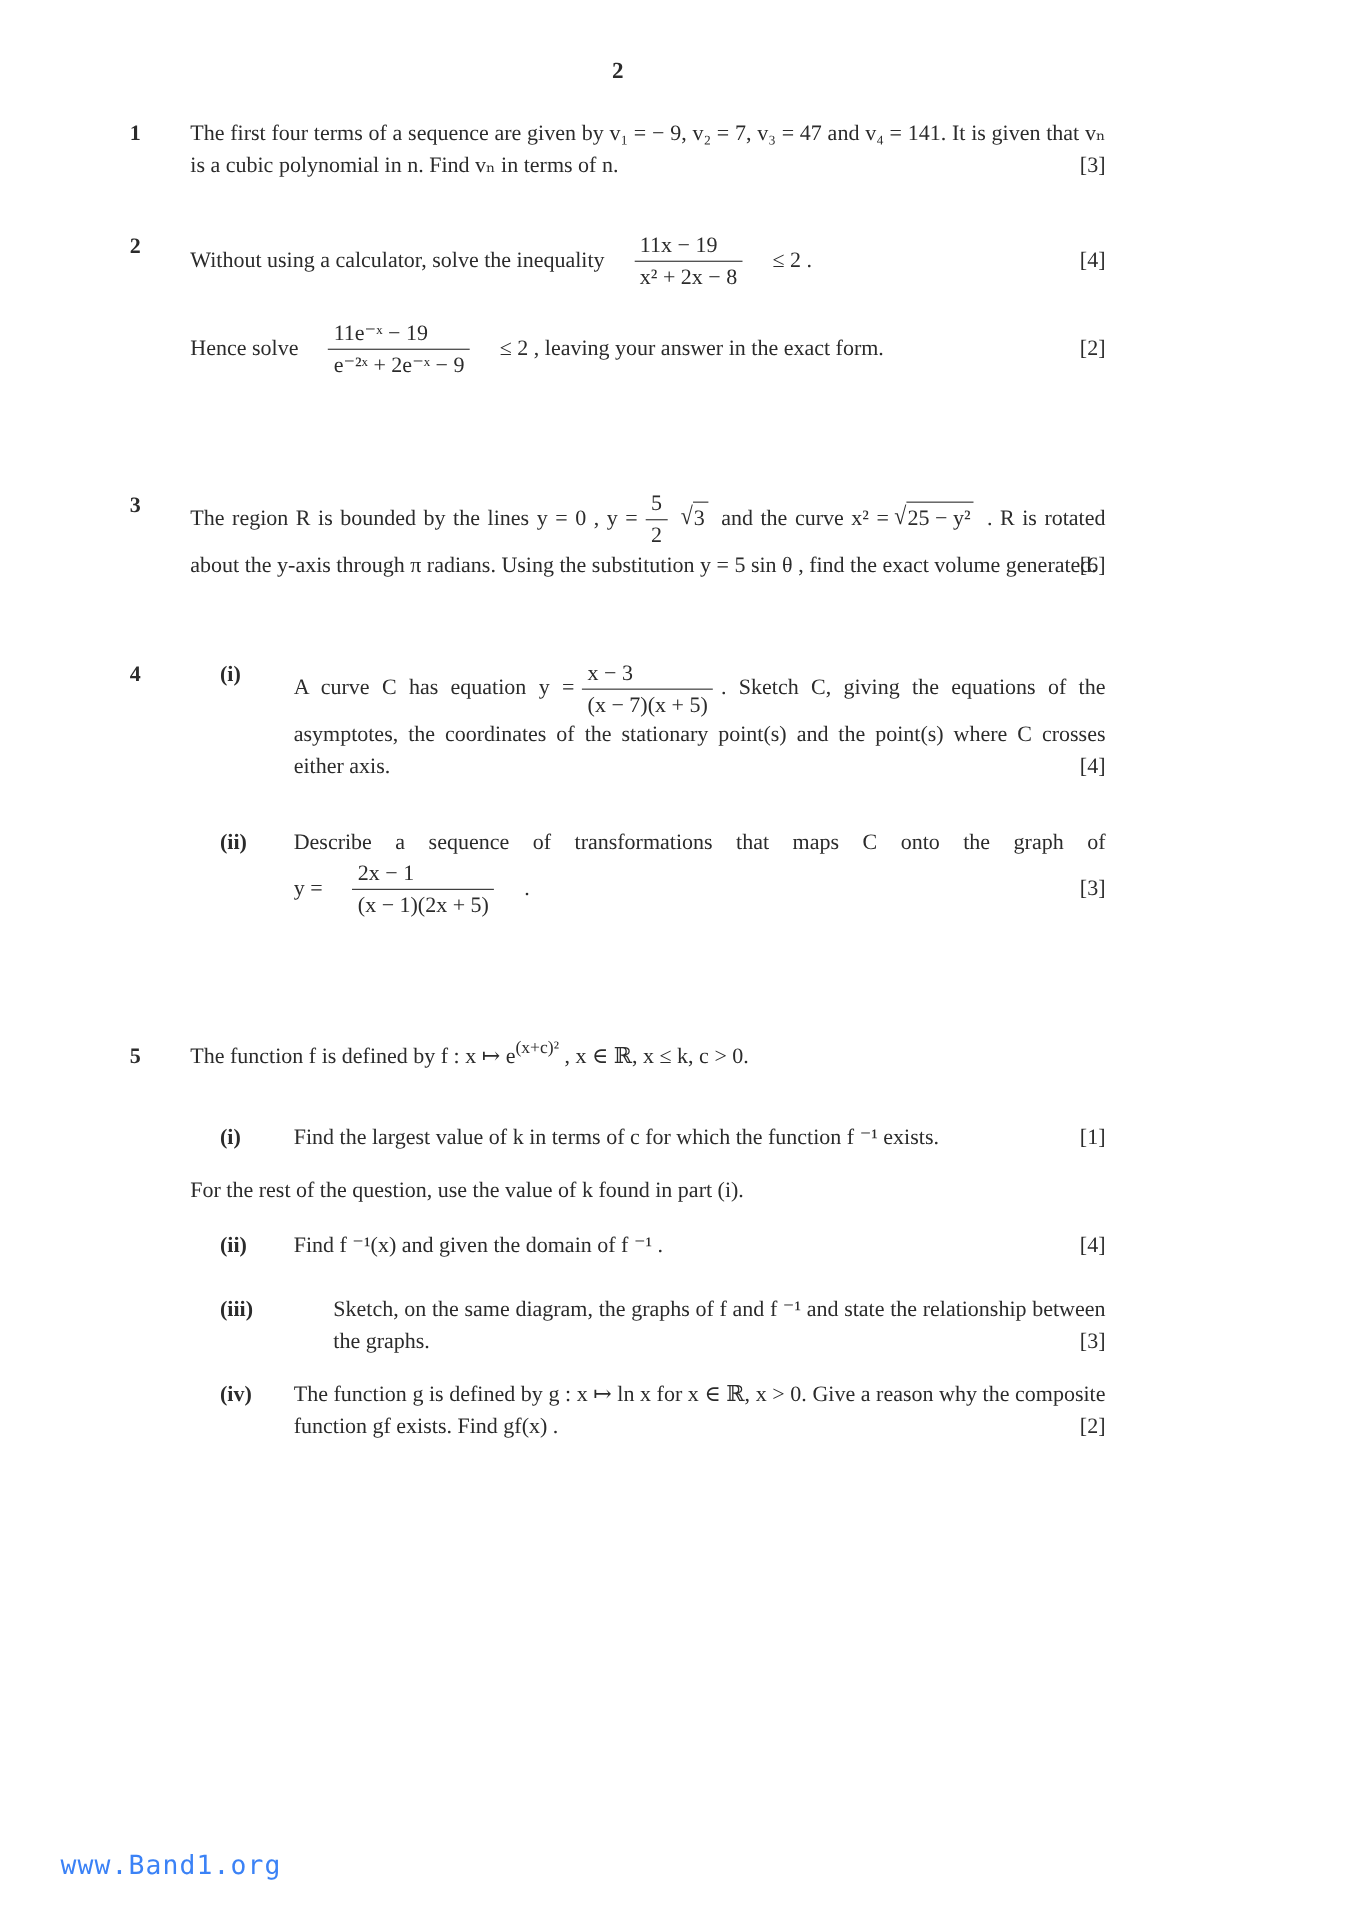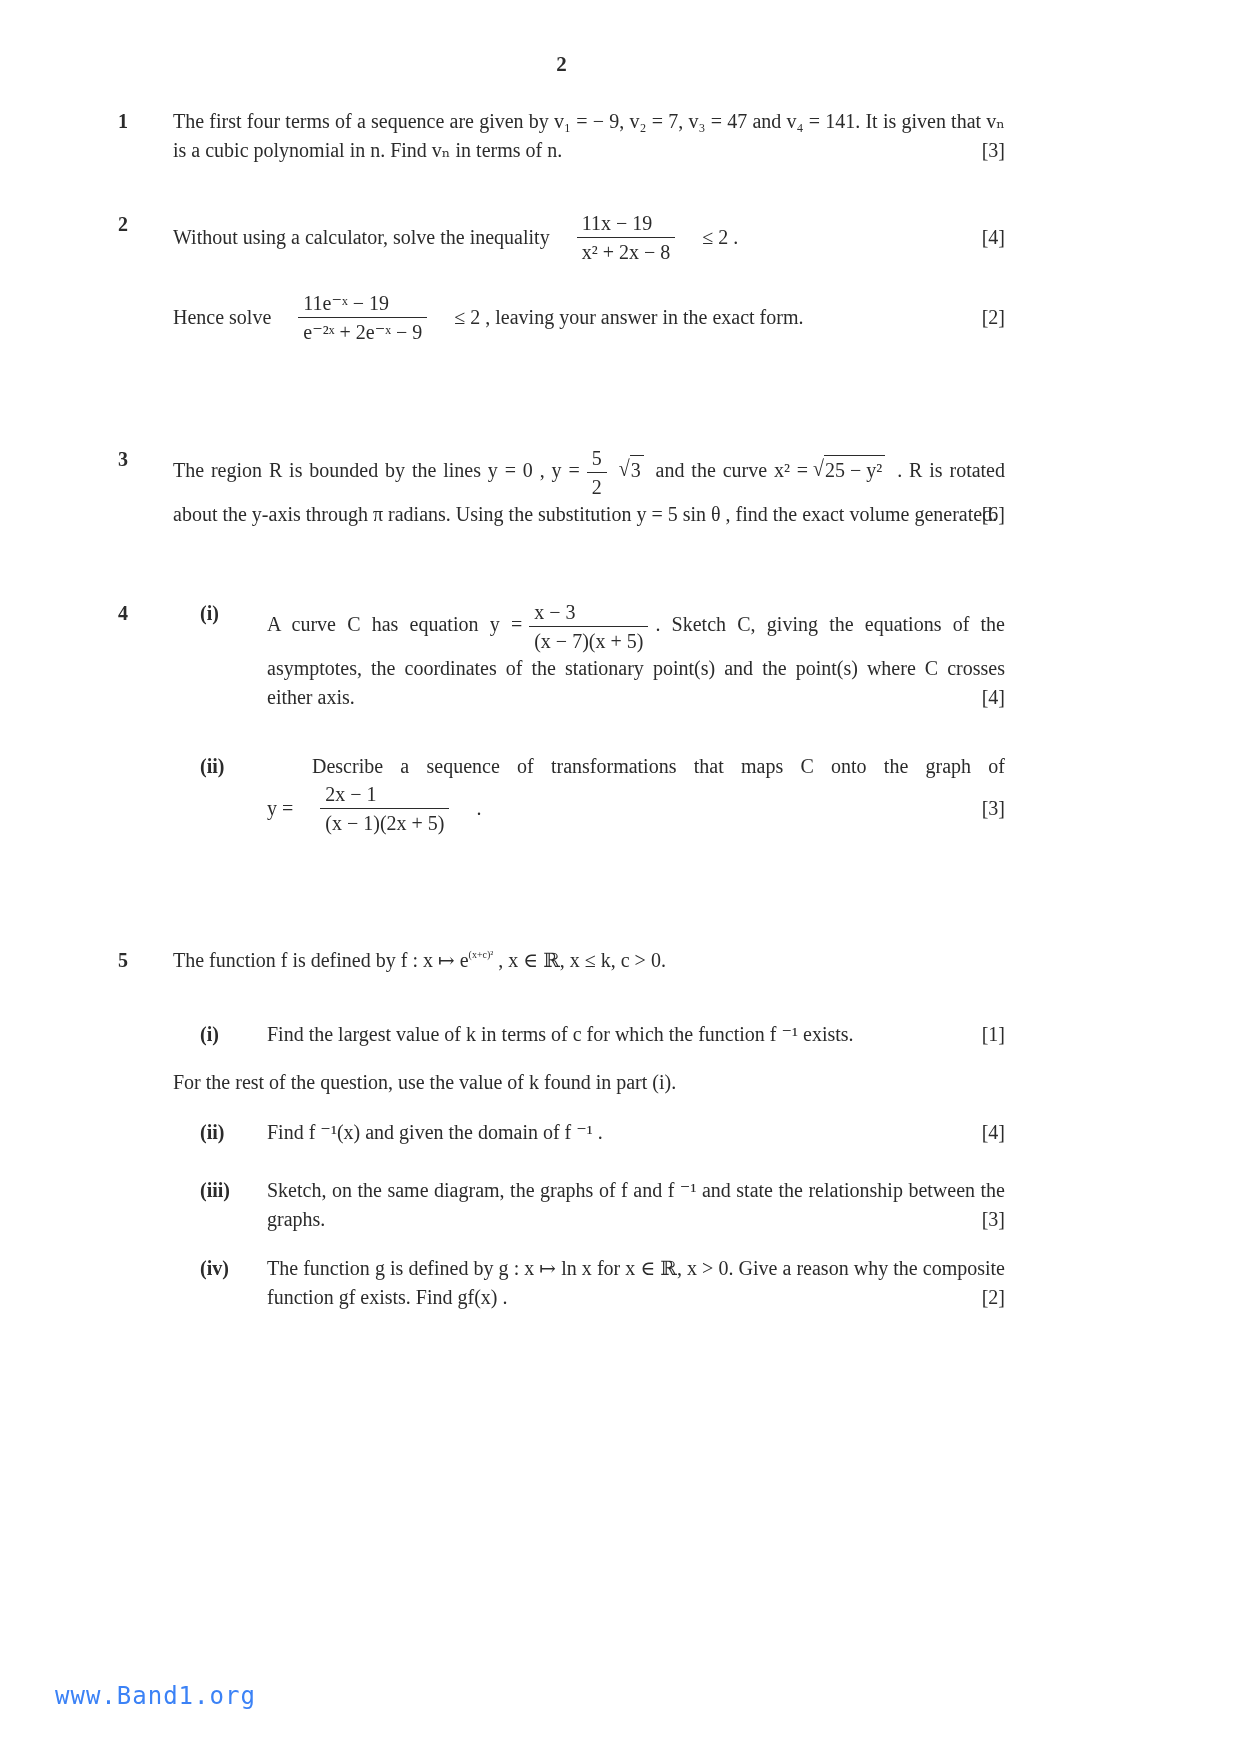--- a/index.html
+++ b/index.html
@@ -16,47 +16,47 @@
   .qnum{width:55px;flex:none;font-weight:bold;}
   .qbody{flex:1;min-width:0;}
 
   .part{display:flex;}
   .plabel{flex:none;width:67px;margin-left:27px;font-weight:bold;}
   .pbody{flex:1;min-width:0;}
 
   .para{position:relative;text-align:justify;}
   .para .marks{position:absolute;right:0;bottom:0;}
 
-  .stretch{text-align:justify;text-align-last:justify;margin-left:45px;}
+  .stretch{text-align:justify;text-align-last:justify;}
 
   .mathline{display:flex;align-items:center;gap:20px;}
   .marks-inline{margin-left:auto;}
 
   .frac{display:inline-block;vertical-align:middle;text-align:left;margin:0 7px;line-height:24px;}
   .frac .num{display:block;border-bottom:1.4px solid #2b2b2b;padding:1px 5px 2px;}
   .frac .den{display:block;padding:2px 5px 1px;}
 
   .sqrt{white-space:nowrap;margin:0 5px;}
   .sqrt .rad{display:inline-block;transform:scaleY(1.12);transform-origin:bottom;}
   .sqrt .radicand{display:inline-block;border-top:1.4px solid #2b2b2b;padding:0 3px 0 1px;}
 
-  .exp{font-size:10px;line-height:0;position:relative;top:-1px;}
+  .exp{font-size:16px;line-height:0;position:relative;top:-1px;}
 
   
   .mb-q1{margin-bottom:45px;}
   .mb-q2p1{margin-bottom:25px;}
   .mb-q2{margin-bottom:100px;}
   .mb-q3{margin-bottom:70px;}
   .mb-q4i{margin-bottom:40px;}
   .mb-q4{margin-bottom:110px;}
   .mb-intro{margin-bottom:45px;}
   .mb-p1{margin-bottom:19px;}
   .mb-note{margin-bottom:21px;}
   .mb-p2{margin-bottom:29px;}
-  .mb-p3{margin-bottom:20px;}
+  .mb-p3{margin-bottom:20px;gap:36px;}
 
   .footer{
     position:absolute;left:55px;top:1682px;
     font-family:"DejaVu Sans Mono","Liberation Mono",monospace;
     font-size:24px;color:#3b82f6;letter-spacing:1px;
   }
 </style>
 </head>
 <body>
 

